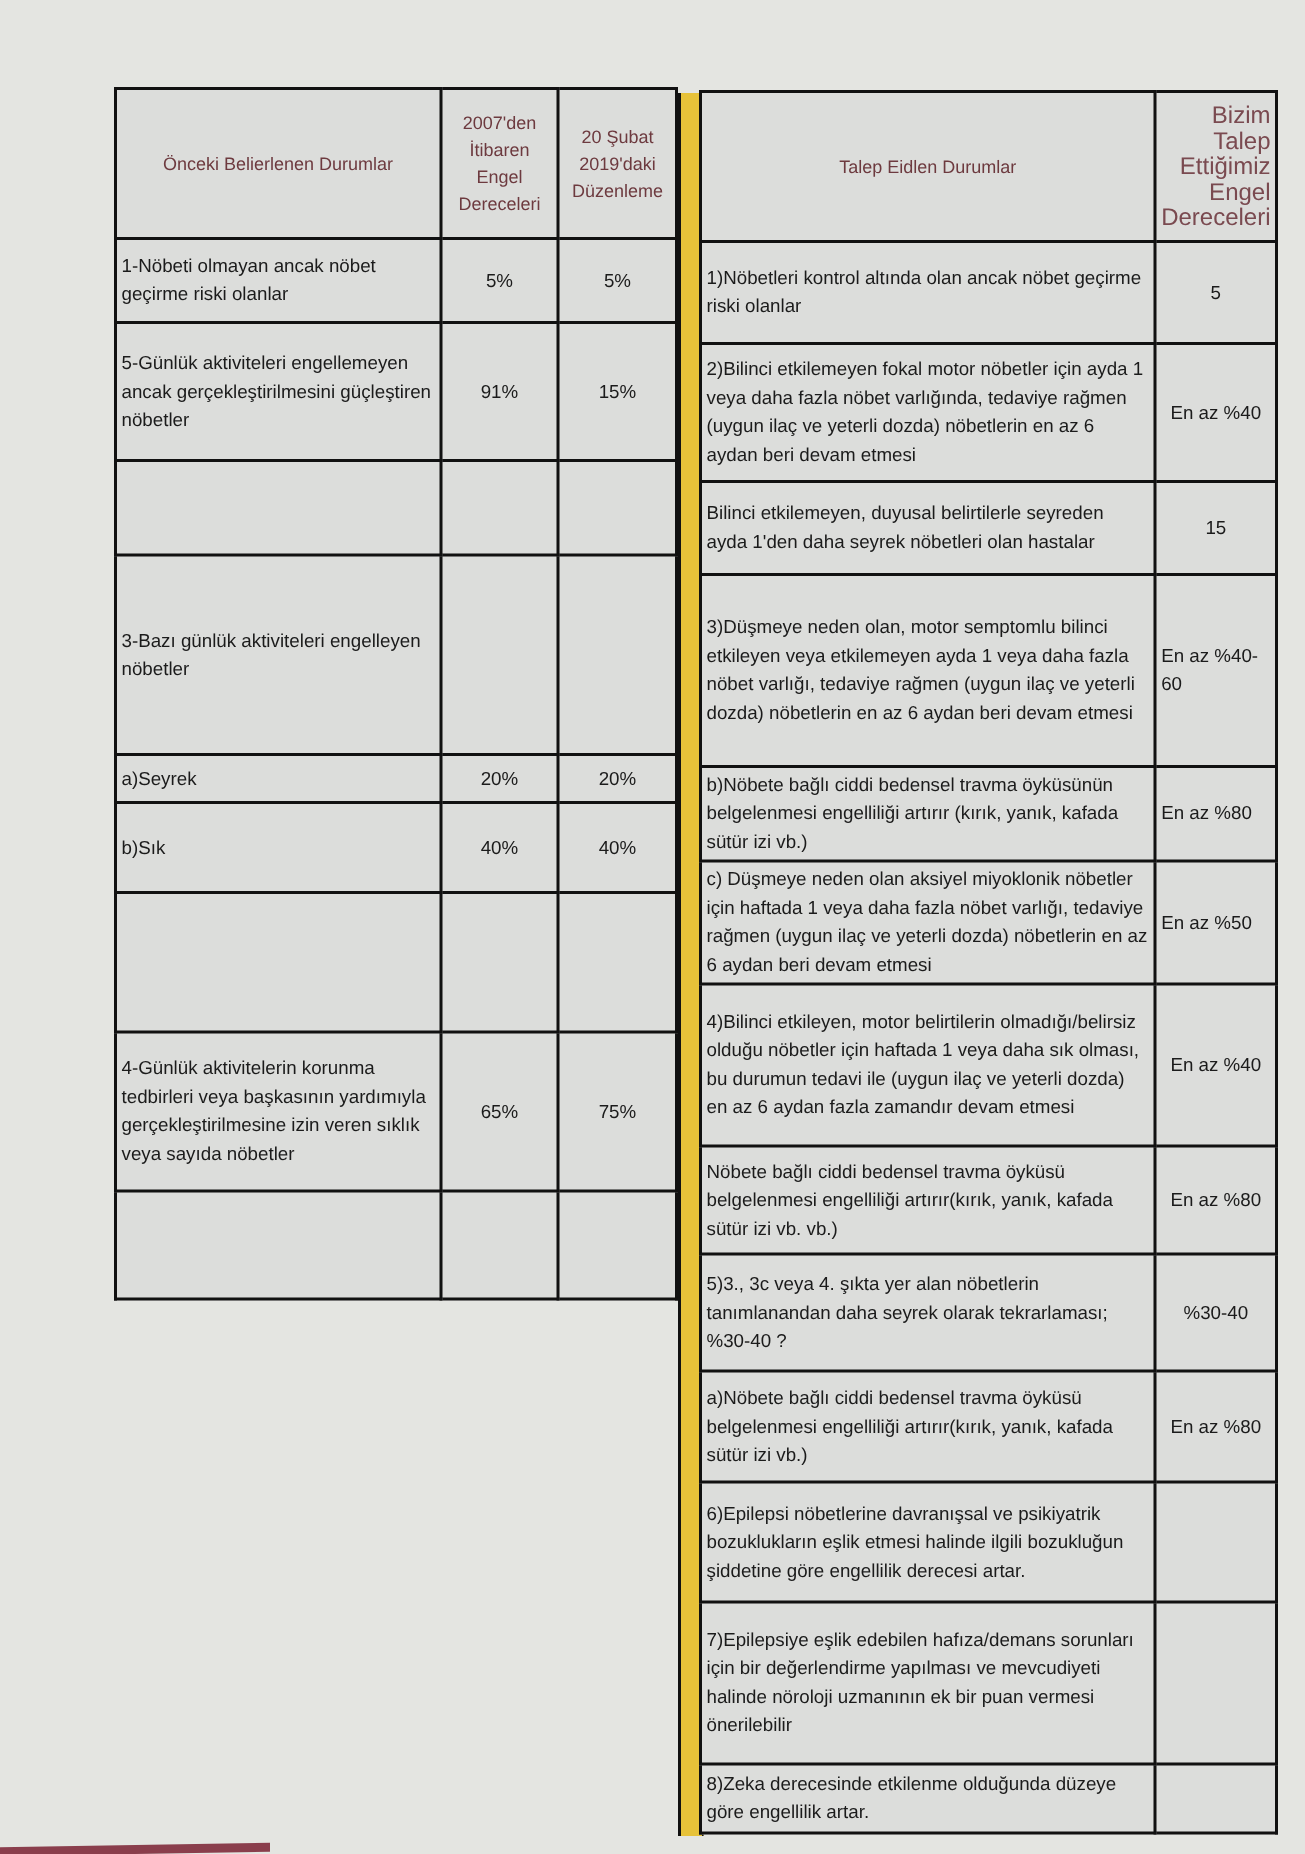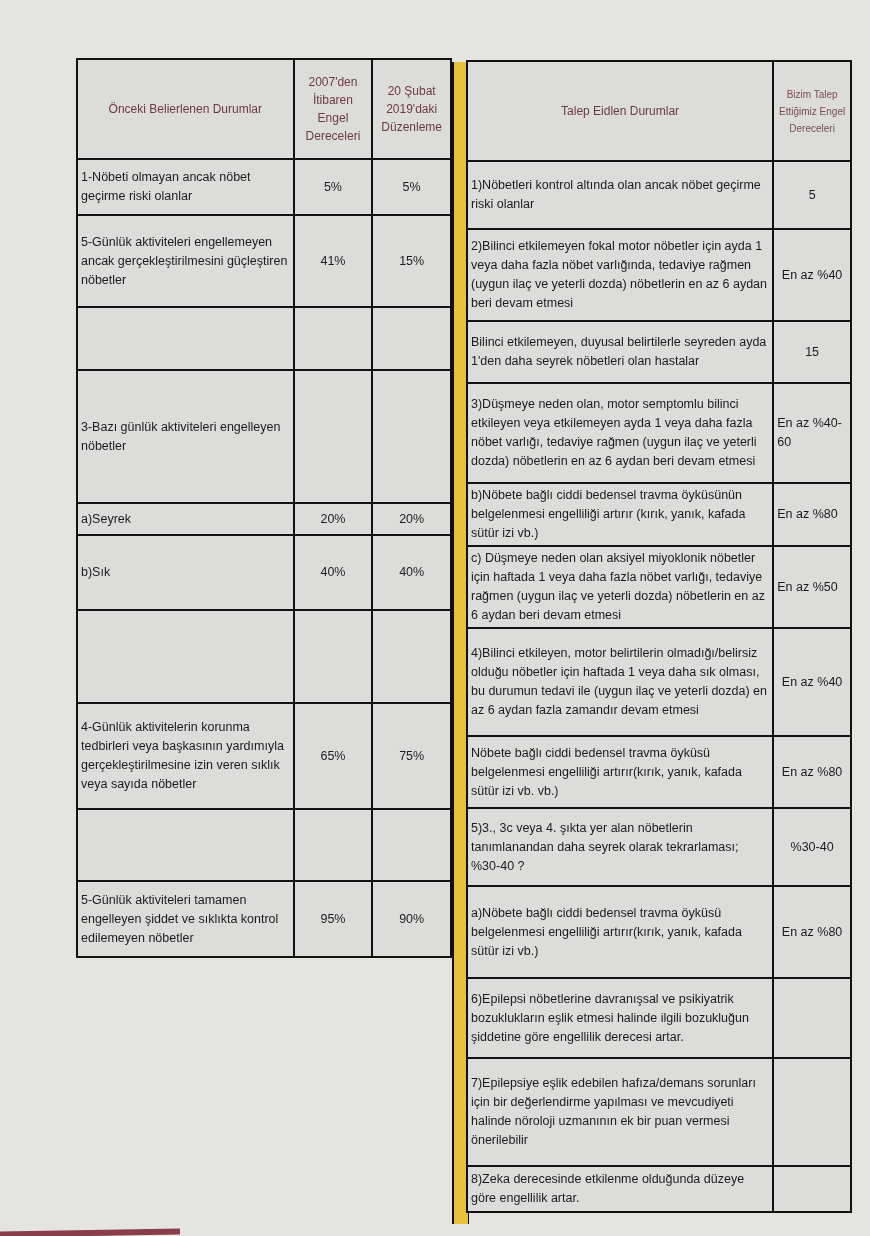--- a/index.html
+++ b/index.html
@@ -10,21 +10,21 @@
     color:#1b1b1b;
   }
   .bottom-edge {
     position:absolute; left:0; bottom:0; width:180px; height:6px;
     background:#8a3e4c; transform:skewY(-1deg);
   }
   .tbl { position:absolute; border-collapse:collapse; background:#dcdddb; }
   .tbl td { border:2px solid #111; font-size:12.5px; line-height:19px; padding:2px 3px; vertical-align:middle; }
   .tbl td.c { text-align:center; }
   .tbl td.hd { color:#6d3a3f; text-align:center; font-size:12px; line-height:18px; }
-  .tbl td.hd.small { font-size:10px; line-height:17px; color:#7a4a50; }
+  .tbl td.hd.small { font-size:16px; line-height:17px; color:#7a4a50;text-align:right; }
   #left { left:76px; top:58px; width:376px; }
   #right { left:466px; top:60px; width:386px; }
   .yellow-bar {
     position:absolute; left:452px; top:62px; width:14px; height:1162px;
     background:#e7c239; border-left:2px solid #111; border-right:1px solid #111;
   }
 </style>
 </head>
 <body>
 
@@ -42,62 +42,57 @@
     <td class="hd">2007'den İtibaren Engel Dereceleri</td>
     <td class="hd">20 Şubat 2019'daki Düzenleme</td>
   </tr>
   <tr style="height:56px">
     <td>1-Nöbeti olmayan ancak nöbet geçirme riski olanlar</td>
     <td class="c">5%</td>
     <td class="c">5%</td>
   </tr>
   <tr style="height:92px">
     <td>5-Günlük aktiviteleri engellemeyen ancak gerçekleştirilmesini güçleştiren nöbetler</td>
-    <td class="c">41%</td>
+    <td class="c">91%</td>
     <td class="c">15%</td>
   </tr>
   <tr style="height:63px">
     <td></td>
     <td class="c"></td>
     <td class="c"></td>
   </tr>
   <tr style="height:133px">
     <td>3-Bazı günlük aktiviteleri engelleyen nöbetler</td>
     <td class="c"></td>
     <td class="c"></td>
   </tr>
   <tr style="height:32px">
     <td>a)Seyrek</td>
     <td class="c">20%</td>
     <td class="c">20%</td>
   </tr>
-  <tr style="height:75px">
+  <tr style="height:60px">
     <td>b)Sık</td>
     <td class="c">40%</td>
     <td class="c">40%</td>
   </tr>
   <tr style="height:93px">
     <td></td>
     <td class="c"></td>
     <td class="c"></td>
   </tr>
   <tr style="height:106px">
     <td>4-Günlük aktivitelerin korunma tedbirleri veya başkasının yardımıyla gerçekleştirilmesine izin veren sıklık veya sayıda nöbetler</td>
     <td class="c">65%</td>
     <td class="c">75%</td>
   </tr>
   <tr style="height:72px">
     <td></td>
     <td class="c"></td>
     <td class="c"></td>
-  </tr>
-  <tr style="height:76px">
-    <td>5-Günlük aktiviteleri tamamen engelleyen şiddet ve sıklıkta kontrol edilemeyen nöbetler</td>
-    <td class="c">95%</td>
-    <td class="c">90%</td>
   </tr>
 </tbody>
   </table>
 
 <table class="tbl" id="right">
   <colgroup>
       <col style="width:308px">
       <col style="width:78px">
     </colgroup>
   <tbody>
@@ -110,21 +105,21 @@
     <td class="c">5</td>
   </tr>
   <tr style="height:92px">
     <td>2)Bilinci etkilemeyen fokal motor nöbetler için ayda 1 veya daha fazla nöbet varlığında, tedaviye rağmen (uygun ilaç ve yeterli dozda) nöbetlerin en az 6 aydan beri devam etmesi</td>
     <td class="c">En az %40</td>
   </tr>
   <tr style="height:62px">
     <td>Bilinci etkilemeyen, duyusal belirtilerle seyreden ayda 1'den daha seyrek nöbetleri olan hastalar</td>
     <td class="c">15</td>
   </tr>
-  <tr style="height:100px">
+  <tr style="height:128px">
     <td>3)Düşmeye neden olan, motor semptomlu bilinci etkileyen veya etkilemeyen ayda 1 veya daha fazla nöbet varlığı, tedaviye rağmen (uygun ilaç ve yeterli dozda) nöbetlerin en az 6 aydan beri devam etmesi</td>
     <td>En az %40-60</td>
   </tr>
   <tr style="height:62px">
     <td>b)Nöbete bağlı ciddi bedensel travma öyküsünün belgelenmesi engelliliği artırır (kırık, yanık, kafada sütür izi vb.)</td>
     <td>En az %80</td>
   </tr>
   <tr style="height:64px">
     <td>c) Düşmeye neden olan aksiyel miyoklonik nöbetler için haftada 1 veya daha fazla nöbet varlığı, tedaviye rağmen (uygun ilaç ve yeterli dozda) nöbetlerin en az 6 aydan beri devam etmesi</td>
     <td>En az %50</td>
@@ -134,21 +129,21 @@
     <td class="c">En az %40</td>
   </tr>
   <tr style="height:72px">
     <td>Nöbete bağlı ciddi bedensel travma öyküsü belgelenmesi engelliliği artırır(kırık, yanık, kafada sütür izi vb. vb.)</td>
     <td class="c">En az %80</td>
   </tr>
   <tr style="height:78px">
     <td>5)3., 3c veya 4. şıkta yer alan nöbetlerin tanımlanandan daha seyrek olarak tekrarlaması; %30-40 ?</td>
     <td class="c">%30-40</td>
   </tr>
-  <tr style="height:92px">
+  <tr style="height:74px">
     <td>a)Nöbete bağlı ciddi bedensel travma öyküsü belgelenmesi engelliliği artırır(kırık, yanık, kafada sütür izi vb.)</td>
     <td class="c">En az %80</td>
   </tr>
   <tr style="height:80px">
     <td>6)Epilepsi nöbetlerine davranışsal ve psikiyatrik bozuklukların eşlik etmesi halinde ilgili bozukluğun şiddetine göre engellilik derecesi artar.</td>
     <td class="c"></td>
   </tr>
   <tr style="height:108px">
     <td>7)Epilepsiye eşlik edebilen hafıza/demans sorunları için bir değerlendirme yapılması ve mevcudiyeti halinde nöroloji uzmanının ek bir puan vermesi önerilebilir</td>
     <td class="c"></td>

